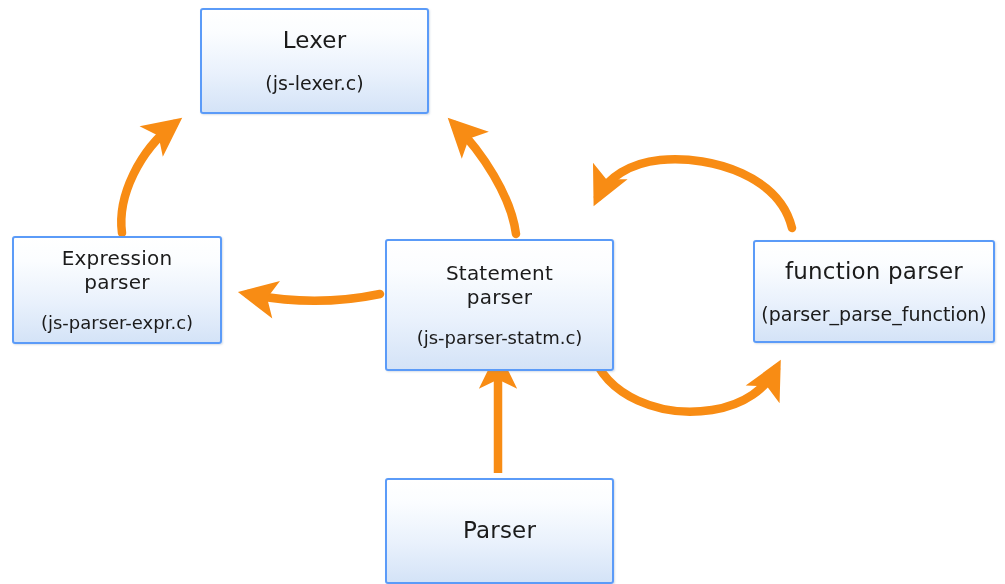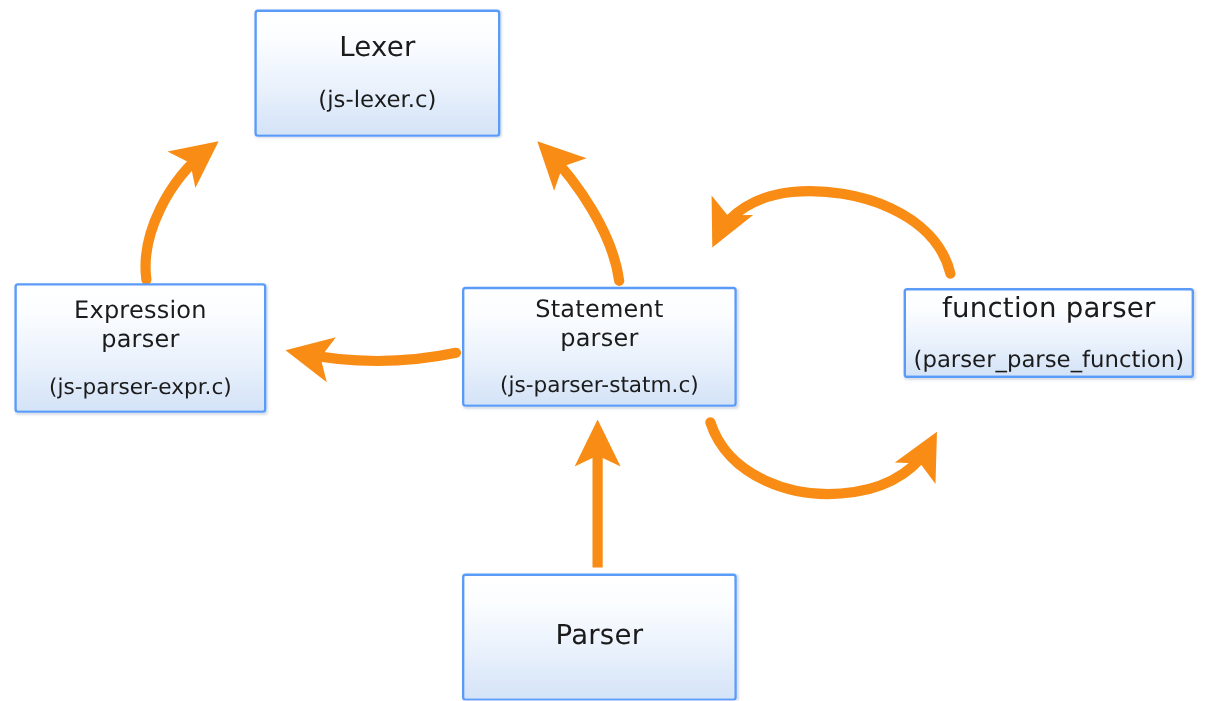--- a/index.html
+++ b/index.html
@@ -37,24 +37,24 @@
   .node .subtitle {
     font-size: 19px;
     letter-spacing: 0px;
     margin-top: 18px;
   }
   .node.two-line .title { font-size: 23px; }
   .node.three-line .title { font-size: 20px; line-height: 1.2; }
   .node.three-line .subtitle { font-size: 18px; }
 
   
-  #node-lexer      { left: 212px; top: 8px;   width: 205px; height: 106px; }
+  #node-lexer      { left: 200px; top: 8px;   width: 229px; height: 106px; }
   #node-expression { left: 12px;  top: 236px; width: 210px; height: 108px; text-align: right; }
-  #node-statement  { left: 385px; top: 239px; width: 229px; height: 100px; }
-  #node-function   { left: 753px; top: 240px; width: 242px; height: 75px; }
+  #node-statement  { left: 385px; top: 239px; width: 229px; height: 132px; }
+  #node-function   { left: 753px; top: 240px; width: 242px; height: 103px; }
   #node-parser     { left: 385px; top: 478px; width: 229px; height: 106px; }
 
   #arrows {
     position: absolute;
     left: 0; top: 0;
     width: 1005px;
     height: 584px;
     pointer-events: none;
   }
 </style>

